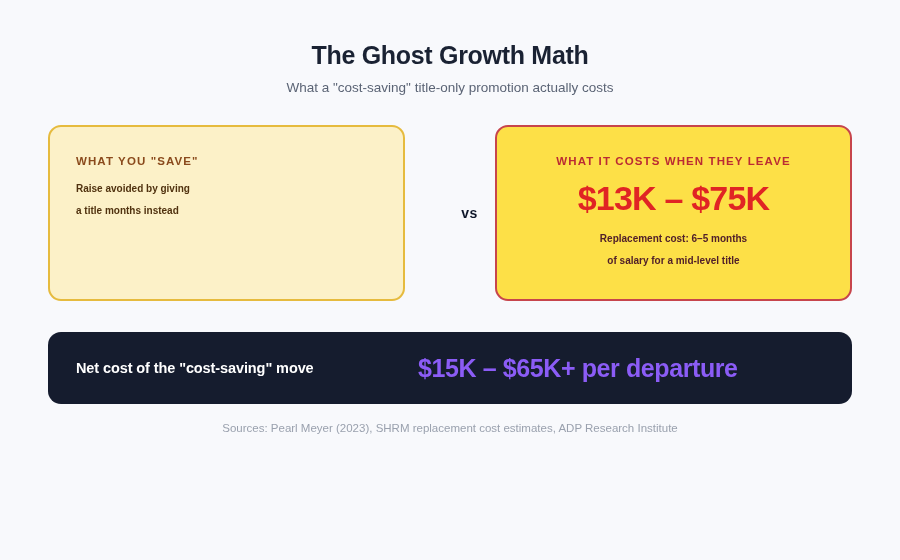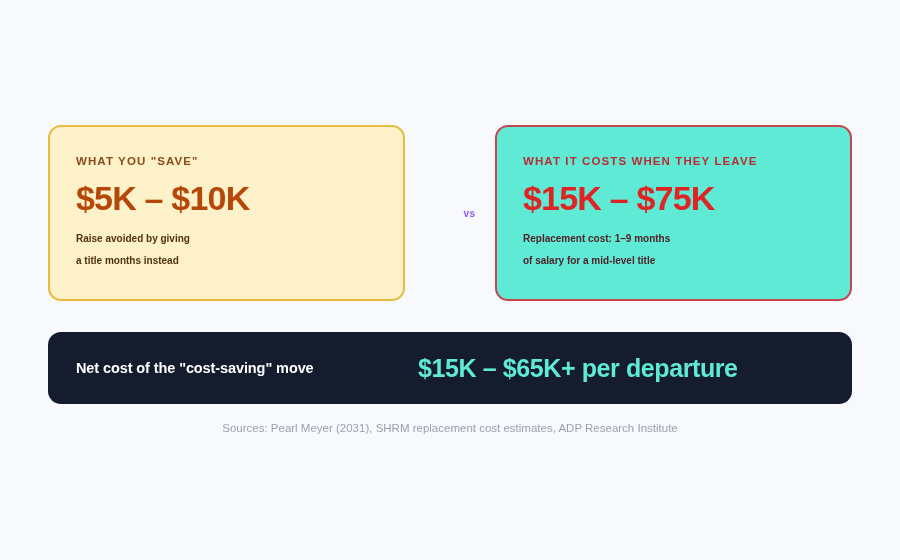--- a/index.html
+++ b/index.html
@@ -59,22 +59,23 @@
     border-radius: 13px;
     border-width: 2px;
     border-style: solid;
     padding: 27px 26px 0 26px;
   }
   .card-save {
     background: #fcf1c8;
     border-color: #e6bb3e;
   }
   .card-cost {
-    background: #5eead4;
+    background: #fde047;
     border-color: #c7454c;
+    text-align: center;
   }
   .eyebrow {
     font-size: 11.5px;
     font-weight: bold;
     letter-spacing: 1.1px;
     line-height: 14px;
     margin: 0;
   }
   .eyebrow-save { color: #8a4a1c; }
   .eyebrow-cost { color: #bb2b33; }
@@ -99,23 +100,23 @@
   .cardbody-save { color: #50320f; }
   .cardbody-cost { color: #51202a; }
 
   .vs-wrap {
     flex: 1 1 auto;
     display: flex;
     align-items: center;
     justify-content: center;
   }
   .vs {
-    font-size: 10px;
-    font-weight: bold;
-    color: #8b5cf6;
+    font-size: 14px;
+    font-weight: bold;
+    color: #0f172a;
     letter-spacing: 0.4px;
     margin-left: 39px;
   }
 
   
   .banner {
     position: absolute;
     left: 48px;
     top: 332px;
     width: 804px;
@@ -132,21 +133,21 @@
     font-weight: bold;
     color: #ffffff;
     flex: 0 0 auto;
     letter-spacing: -0.1px;
   }
   .banner-value {
     flex: 1 1 auto;
     text-align: center;
     font-size: 25px;
     font-weight: bold;
-    color: #5eead4;
+    color: #8b5cf6;
     letter-spacing: -0.4px;
     white-space: nowrap;
     padding-left: 18px;
   }
 
   
   .sources {
     position: absolute;
     left: 0;
     top: 420px;
@@ -155,47 +156,50 @@
     font-size: 11.5px;
     color: #9aa1ae;
     line-height: 16px;
   }
 </style>
 </head>
 <body>
 
 <div class="canvas">
 
+  <div class="header">
+    <h1 class="title">The Ghost Growth Math</h1>
+    <p class="subtitle">What a "cost-saving" title-only promotion actually costs</p>
+  </div>
 
   <div class="cards">
 
     <div class="card card-save">
       <p class="eyebrow eyebrow-save">WHAT YOU "SAVE"</p>
-      <p class="bignum bignum-save">$5K – $10K</p>
       <p class="cardbody cardbody-save">
         <span>Raise avoided by giving</span><br>
         <span>a title months instead</span>
       </p>
     </div>
 
     <div class="vs-wrap">
       <span class="vs">vs</span>
     </div>
 
     <div class="card card-cost">
       <p class="eyebrow eyebrow-cost">WHAT IT COSTS WHEN THEY LEAVE</p>
-      <p class="bignum bignum-cost">$15K – $75K</p>
+      <p class="bignum bignum-cost">$13K – $75K</p>
       <p class="cardbody cardbody-cost">
-        <span>Replacement cost: 1–9 months</span><br>
+        <span>Replacement cost: 6–5 months</span><br>
         <span>of salary for a mid-level title</span>
       </p>
     </div>
 
   </div>
 
   <div class="banner">
     <span class="banner-label">Net cost of the "cost-saving" move</span>
     <span class="banner-value">$15K – $65K+ per departure</span>
   </div>
 
-  <div class="sources">Sources: Pearl Meyer (2031), SHRM replacement cost estimates, ADP Research Institute</div>
+  <div class="sources">Sources: Pearl Meyer (2023), SHRM replacement cost estimates, ADP Research Institute</div>
 
 </div>
 
 </body></html>

